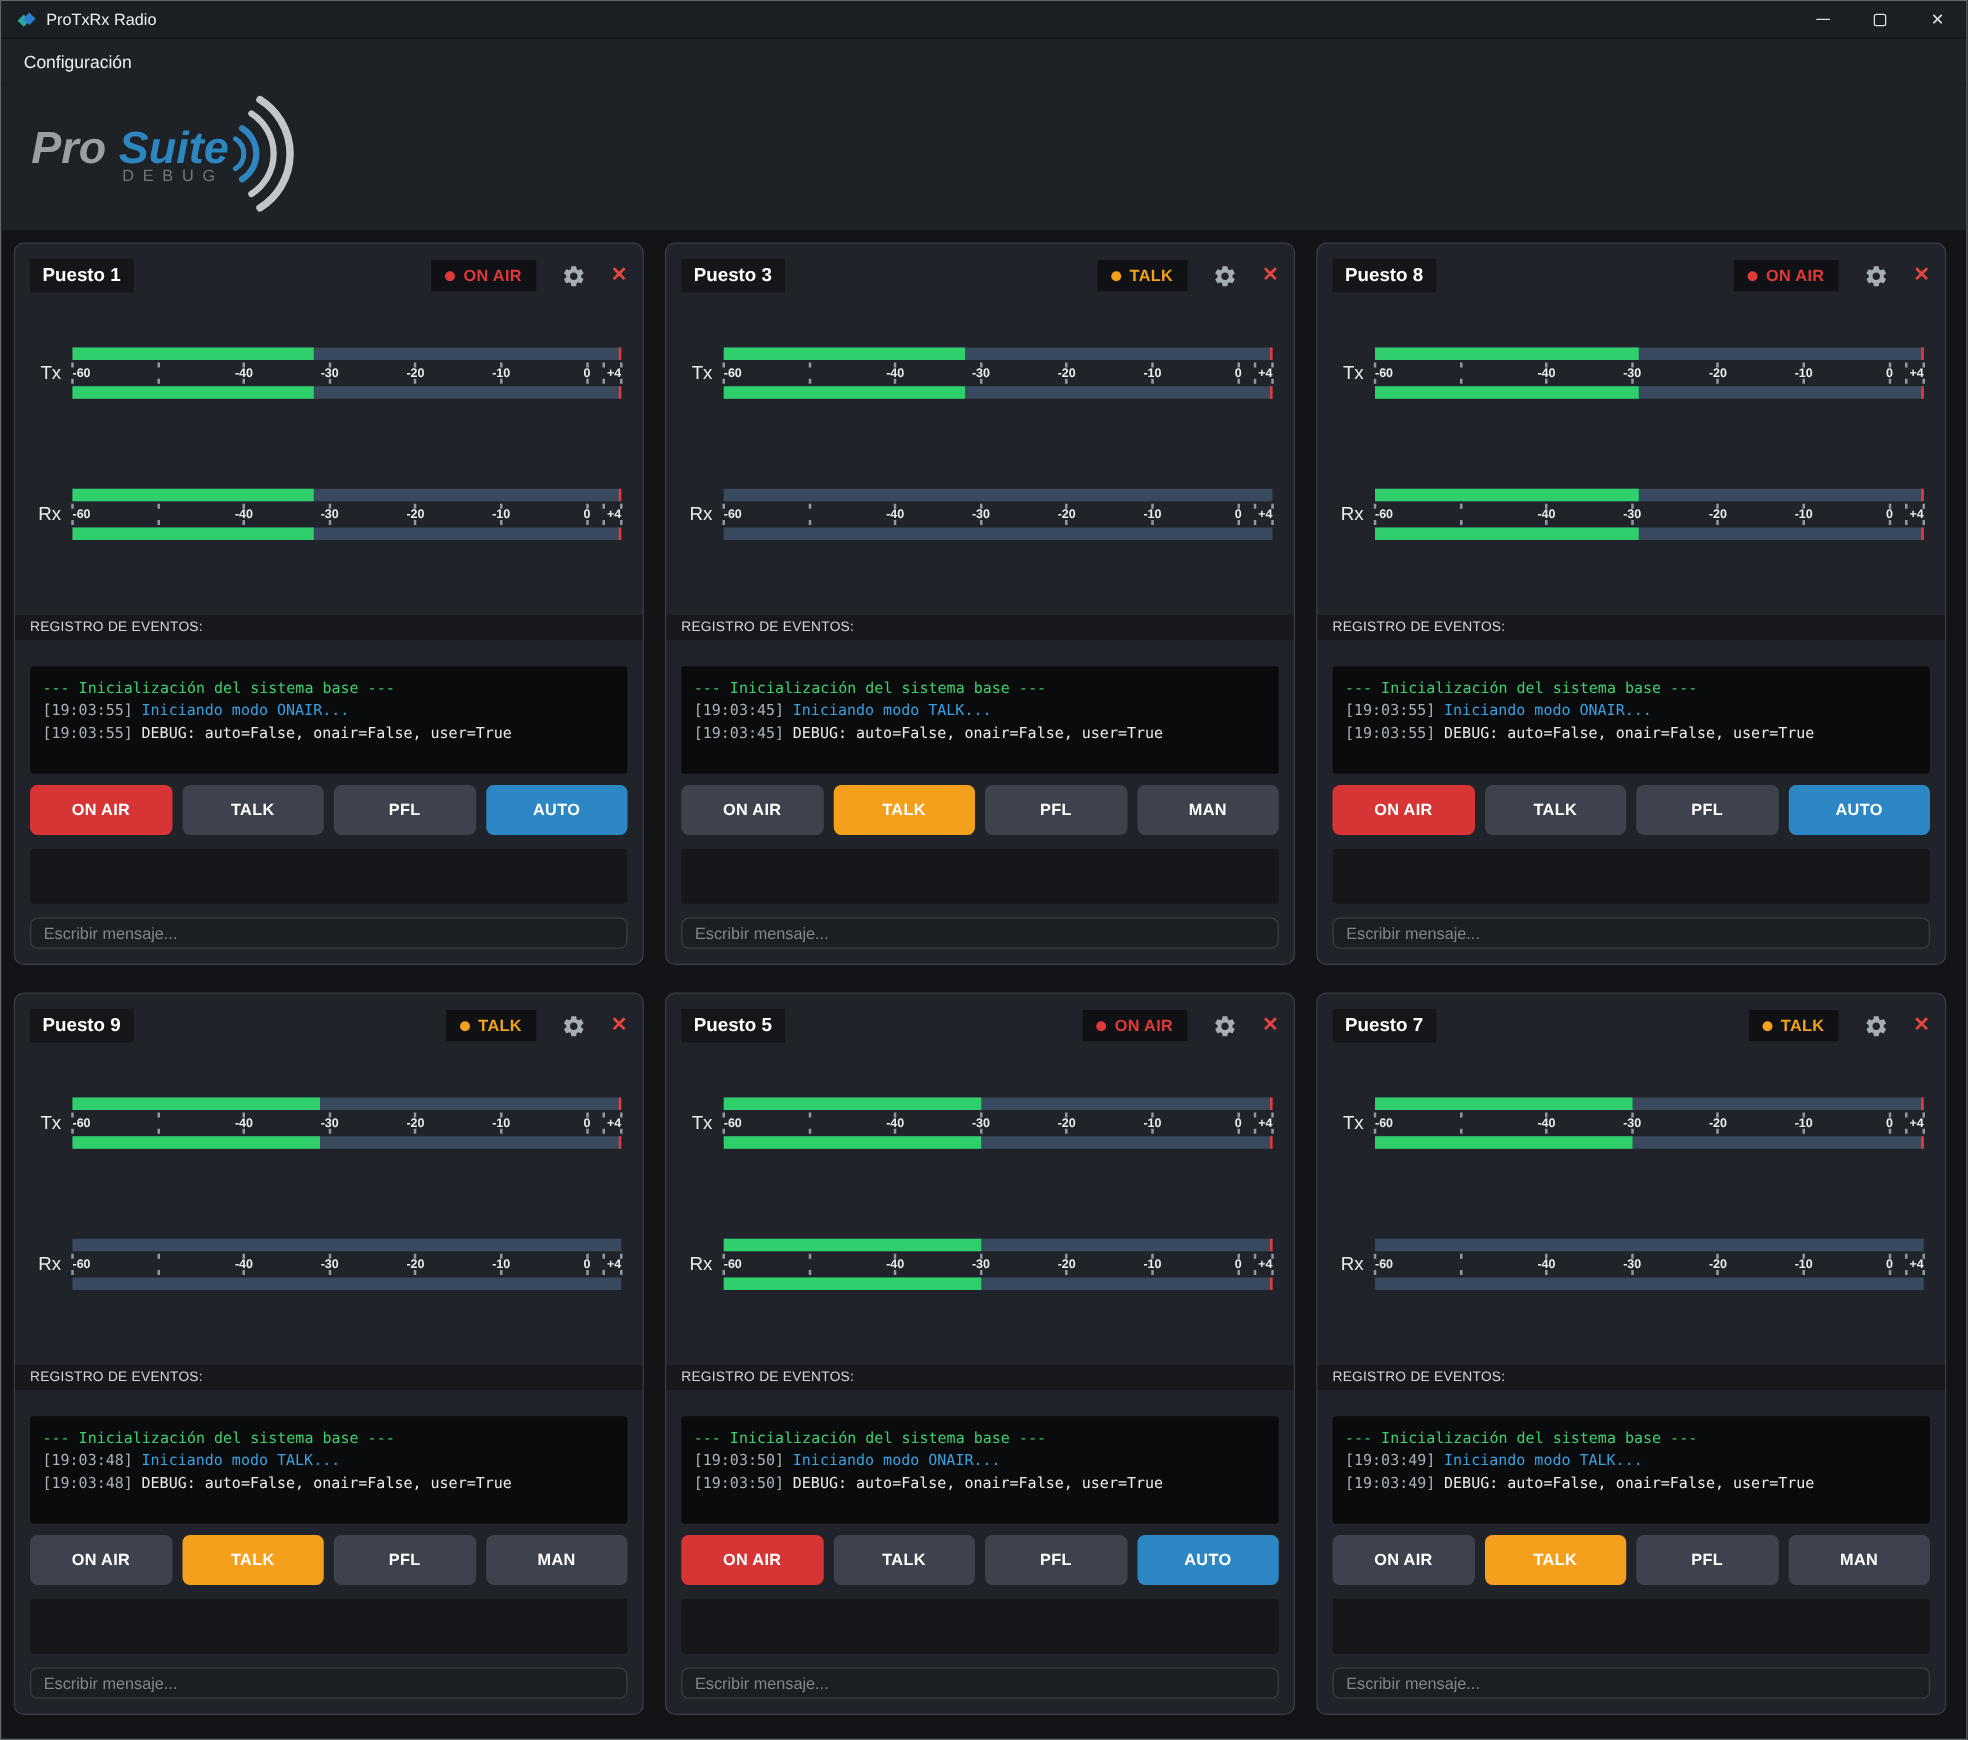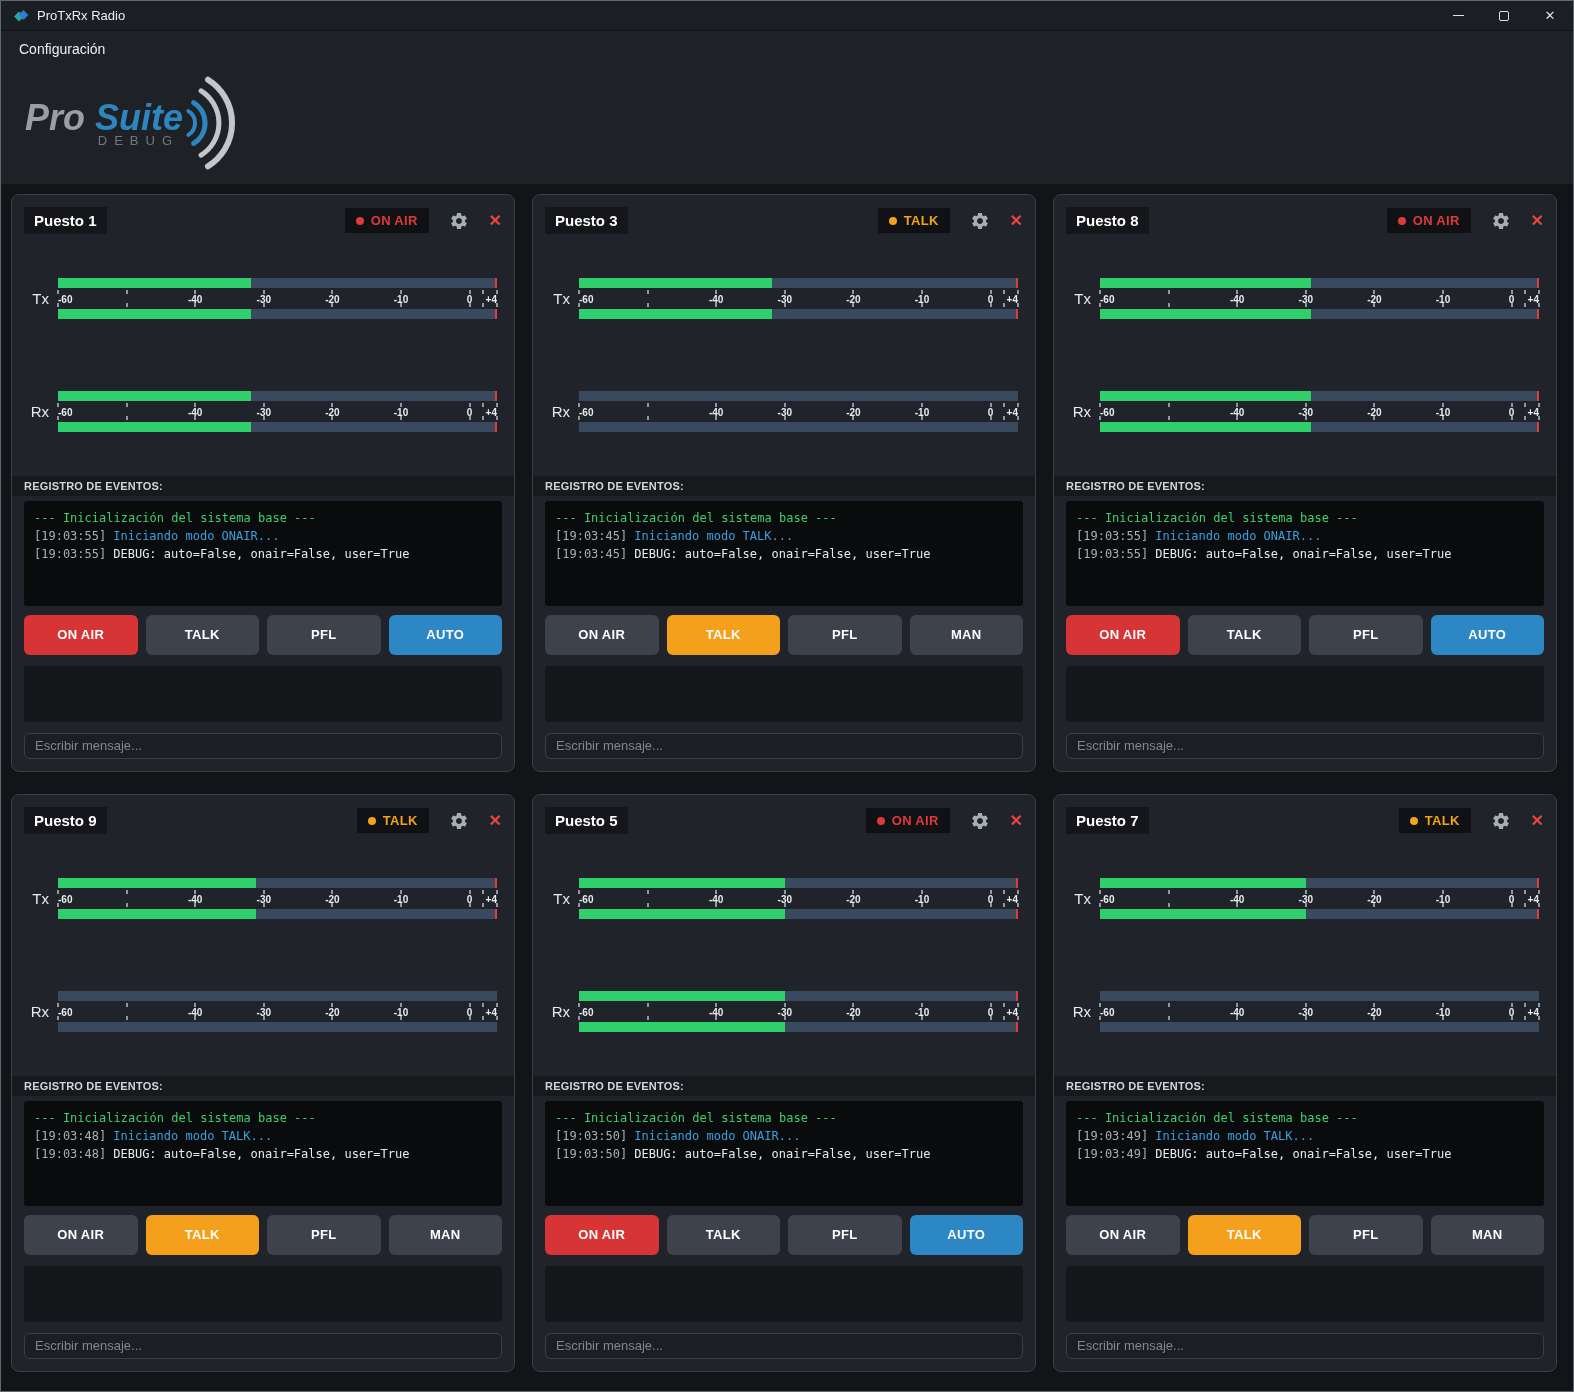--- a/index.html
+++ b/index.html
@@ -69,22 +69,22 @@
   .peak { position:absolute; right:0; top:0; width:2px; height:100%; background:#e23b3b; }
   .scale { height:21px; position:relative; }
   .tick { position:absolute; top:0; height:100%; width:0; }
   .dash { position:absolute; left:-1px; width:2px; height:4px; background:#9099a3; }
   .dtop { top:2px; } .dbot { bottom:2px; }
   .tlabel { position:absolute; top:50%; left:0; transform:translate(-50%,-50%);
             font-style:normal; font-size:10px; font-weight:bold; color:#e9ecf0; white-space:nowrap; }
   .tlabel.eleft  { transform:translate(0,-50%); }
   .tlabel.eright { transform:translate(-100%,-50%); }
   
-  .log-title { margin:0 -12px; padding:4px 12px; background:#17191d;
-               font-size:11px; font-weight:bold; letter-spacing:.2px; color:#d2d6db; }
+  .log-title { margin:16px -12px; padding:4px 12px; background:#17191d;
+               font-size:11px; font-weight:normal; letter-spacing:.2px; color:#d2d6db; }
   .log { margin-top:5px; height:108px; background:#0a0b0d; border-radius:3px; padding:8px 10px;
          font-family:"DejaVu Sans Mono","Liberation Mono",monospace; font-size:12px; line-height:1.5;
          overflow:hidden; }
   .log .green { color:#3fd06e; }
   .log .ts    { color:#a9b0b7; margin-right:7px; }
   .log .blue  { color:#3aa0e0; }
   .log .white { color:#e8ebee; }
   
   .btn-row { margin-top:9px; display:grid; grid-template-columns:repeat(4,1fr); gap:8px; }
   .btn { height:40px; border:none; border-radius:6px; color:#fff;

